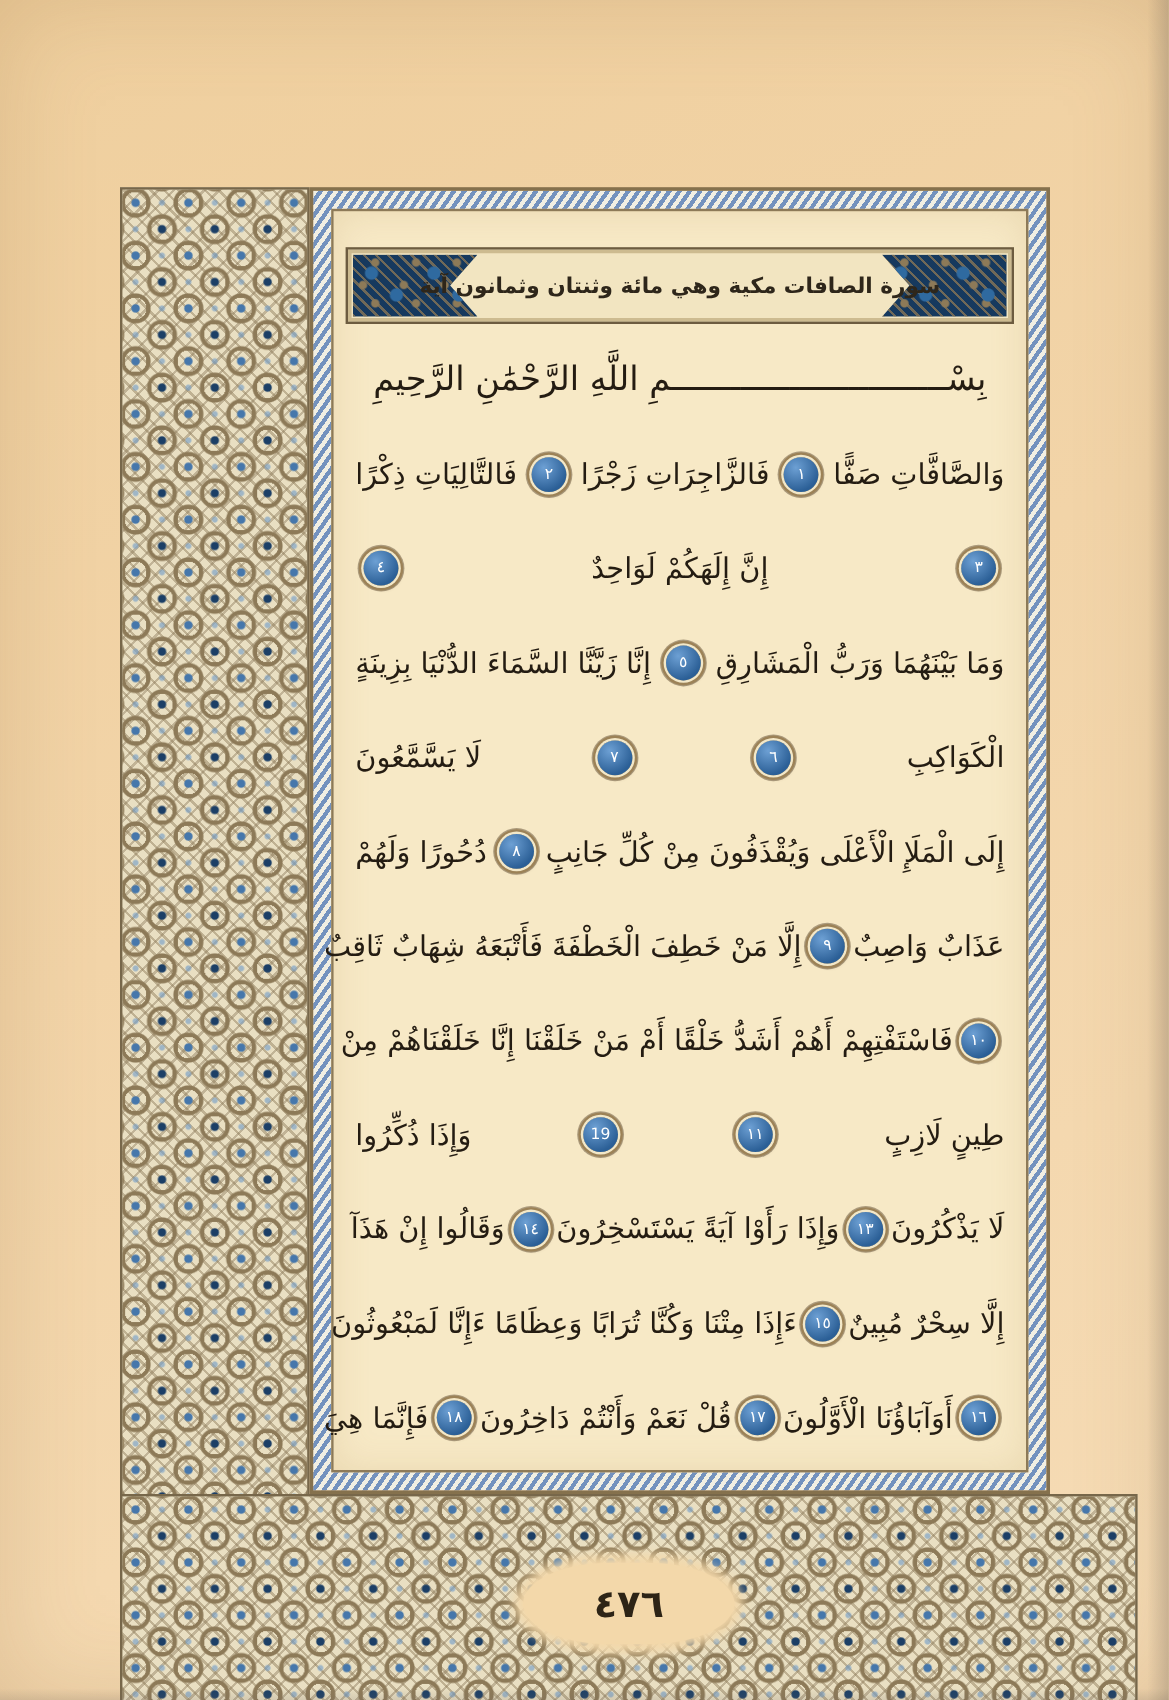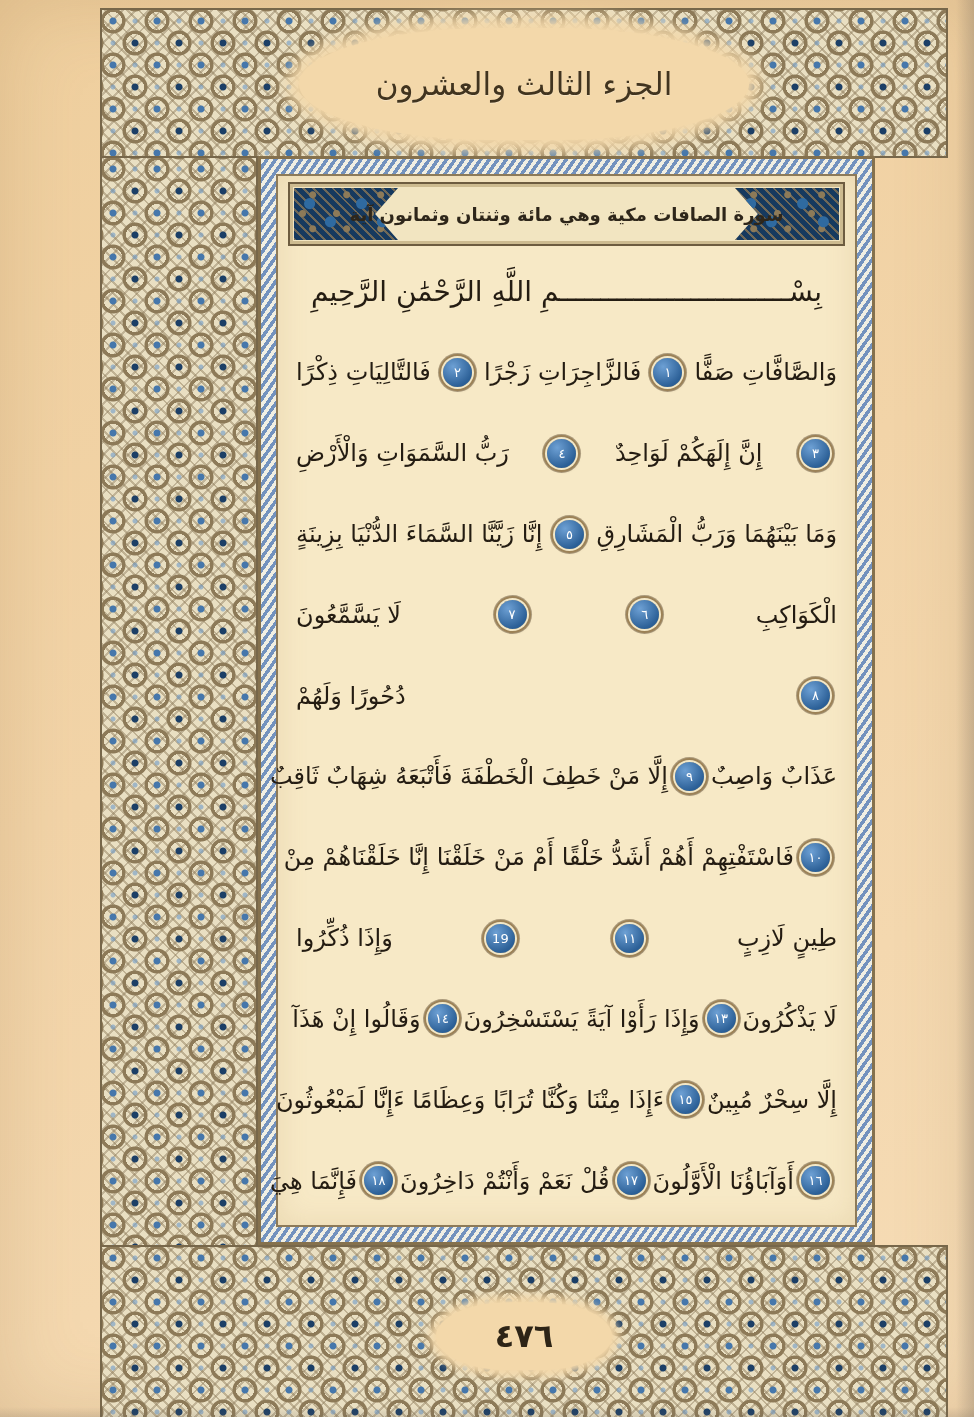--- a/index.html
+++ b/index.html
@@ -62,21 +62,21 @@
   }
   .text-area{
     box-sizing:border-box;width:100%;height:100%;
     background:#f7e9c6;border:2px solid #8d7a58;
     box-shadow:inset 0 0 30px rgba(180,140,80,.18);
     padding:4px 8px;display:flex;flex-direction:column;
   }
 
   
   .banner{
-    position:relative;height:64px;margin:2px 2px 4px;
+    position:relative;height:64px;margin:26px 2px 4px;
     box-sizing:border-box;border:2px solid #6d5c40;background:#f2e5c1;
     box-shadow:inset 0 0 0 3px #c9b avoid;
     box-shadow:inset 0 0 0 3px #cdbb90;
     display:flex;align-items:center;justify-content:center;overflow:hidden;
   }
   .banner-panel{
     position:absolute;top:4px;bottom:4px;width:104px;
     background-color:#16395e;
     background-image:
       radial-gradient(circle at 30% 30%,#2f6aa0 5px,rgba(0,0,0,0) 6px),
@@ -114,25 +114,20 @@
     margin:0 7px;
     box-shadow:0 0 0 2px #f3e8c8,0 0 0 4px #9c8257,0 0 0 5px rgba(80,60,35,.45),2px 3px 3px rgba(80,60,35,.35);
   }
 </style>
 </head>
 <body>
 
 <div id="canvas">
 
   <div class="ornament">
-    <div class="band band-top">
-      <div class="juz-cartouche">
-        <div class="juz-text">الجزء الثالث والعشرون</div>
-      </div>
-    </div>
     <div class="band band-left"></div>
     <div class="band band-bottom">
       <div class="page-cartouche">
         <div class="page-number">٤٧٦</div>
       </div>
     </div>
 
     <div class="frame">
       <div class="text-area">
 
@@ -149,34 +144,34 @@
               <span class="ayah-text">وَالصَّافَّاتِ صَفًّا</span>
               <span class="ayah-marker">١</span>
               <span class="ayah-text">فَالزَّاجِرَاتِ زَجْرًا</span>
               <span class="ayah-marker">٢</span>
               <span class="ayah-text">فَالتَّالِيَاتِ ذِكْرًا</span>
             </div>
             <div class="verse-line">
               <span class="ayah-marker">٣</span>
               <span class="ayah-text">إِنَّ إِلَهَكُمْ لَوَاحِدٌ</span>
               <span class="ayah-marker">٤</span>
-              <span class="ayah-text">رَبُّ السَّمَوَاتِ وَالْأَرْضِ</span>
             </div>
             <div class="verse-line">
               <span class="ayah-text">وَمَا بَيْنَهُمَا وَرَبُّ الْمَشَارِقِ</span>
               <span class="ayah-marker">٥</span>
               <span class="ayah-text">إِنَّا زَيَّنَّا السَّمَاءَ الدُّنْيَا بِزِينَةٍ</span>
             </div>
             <div class="verse-line">
               <span class="ayah-text">الْكَوَاكِبِ</span>
               <span class="ayah-marker">٦</span>
               <span class="ayah-marker">٧</span>
               <span class="ayah-text">لَا يَسَّمَّعُونَ</span>
             </div>
             <div class="verse-line">
+              <span class="ayah-text">إِلَى الْمَلَإِ الْأَعْلَى وَيُقْذَفُونَ مِنْ كُلِّ جَانِبٍ</span>
               <span class="ayah-marker">٨</span>
               <span class="ayah-text">دُحُورًا وَلَهُمْ</span>
             </div>
             <div class="verse-line">
               <span class="ayah-text">عَذَابٌ وَاصِبٌ</span>
               <span class="ayah-marker">٩</span>
               <span class="ayah-text">إِلَّا مَنْ خَطِفَ الْخَطْفَةَ فَأَتْبَعَهُ شِهَابٌ ثَاقِبٌ</span>
             </div>
             <div class="verse-line">
               <span class="ayah-marker">١٠</span>

